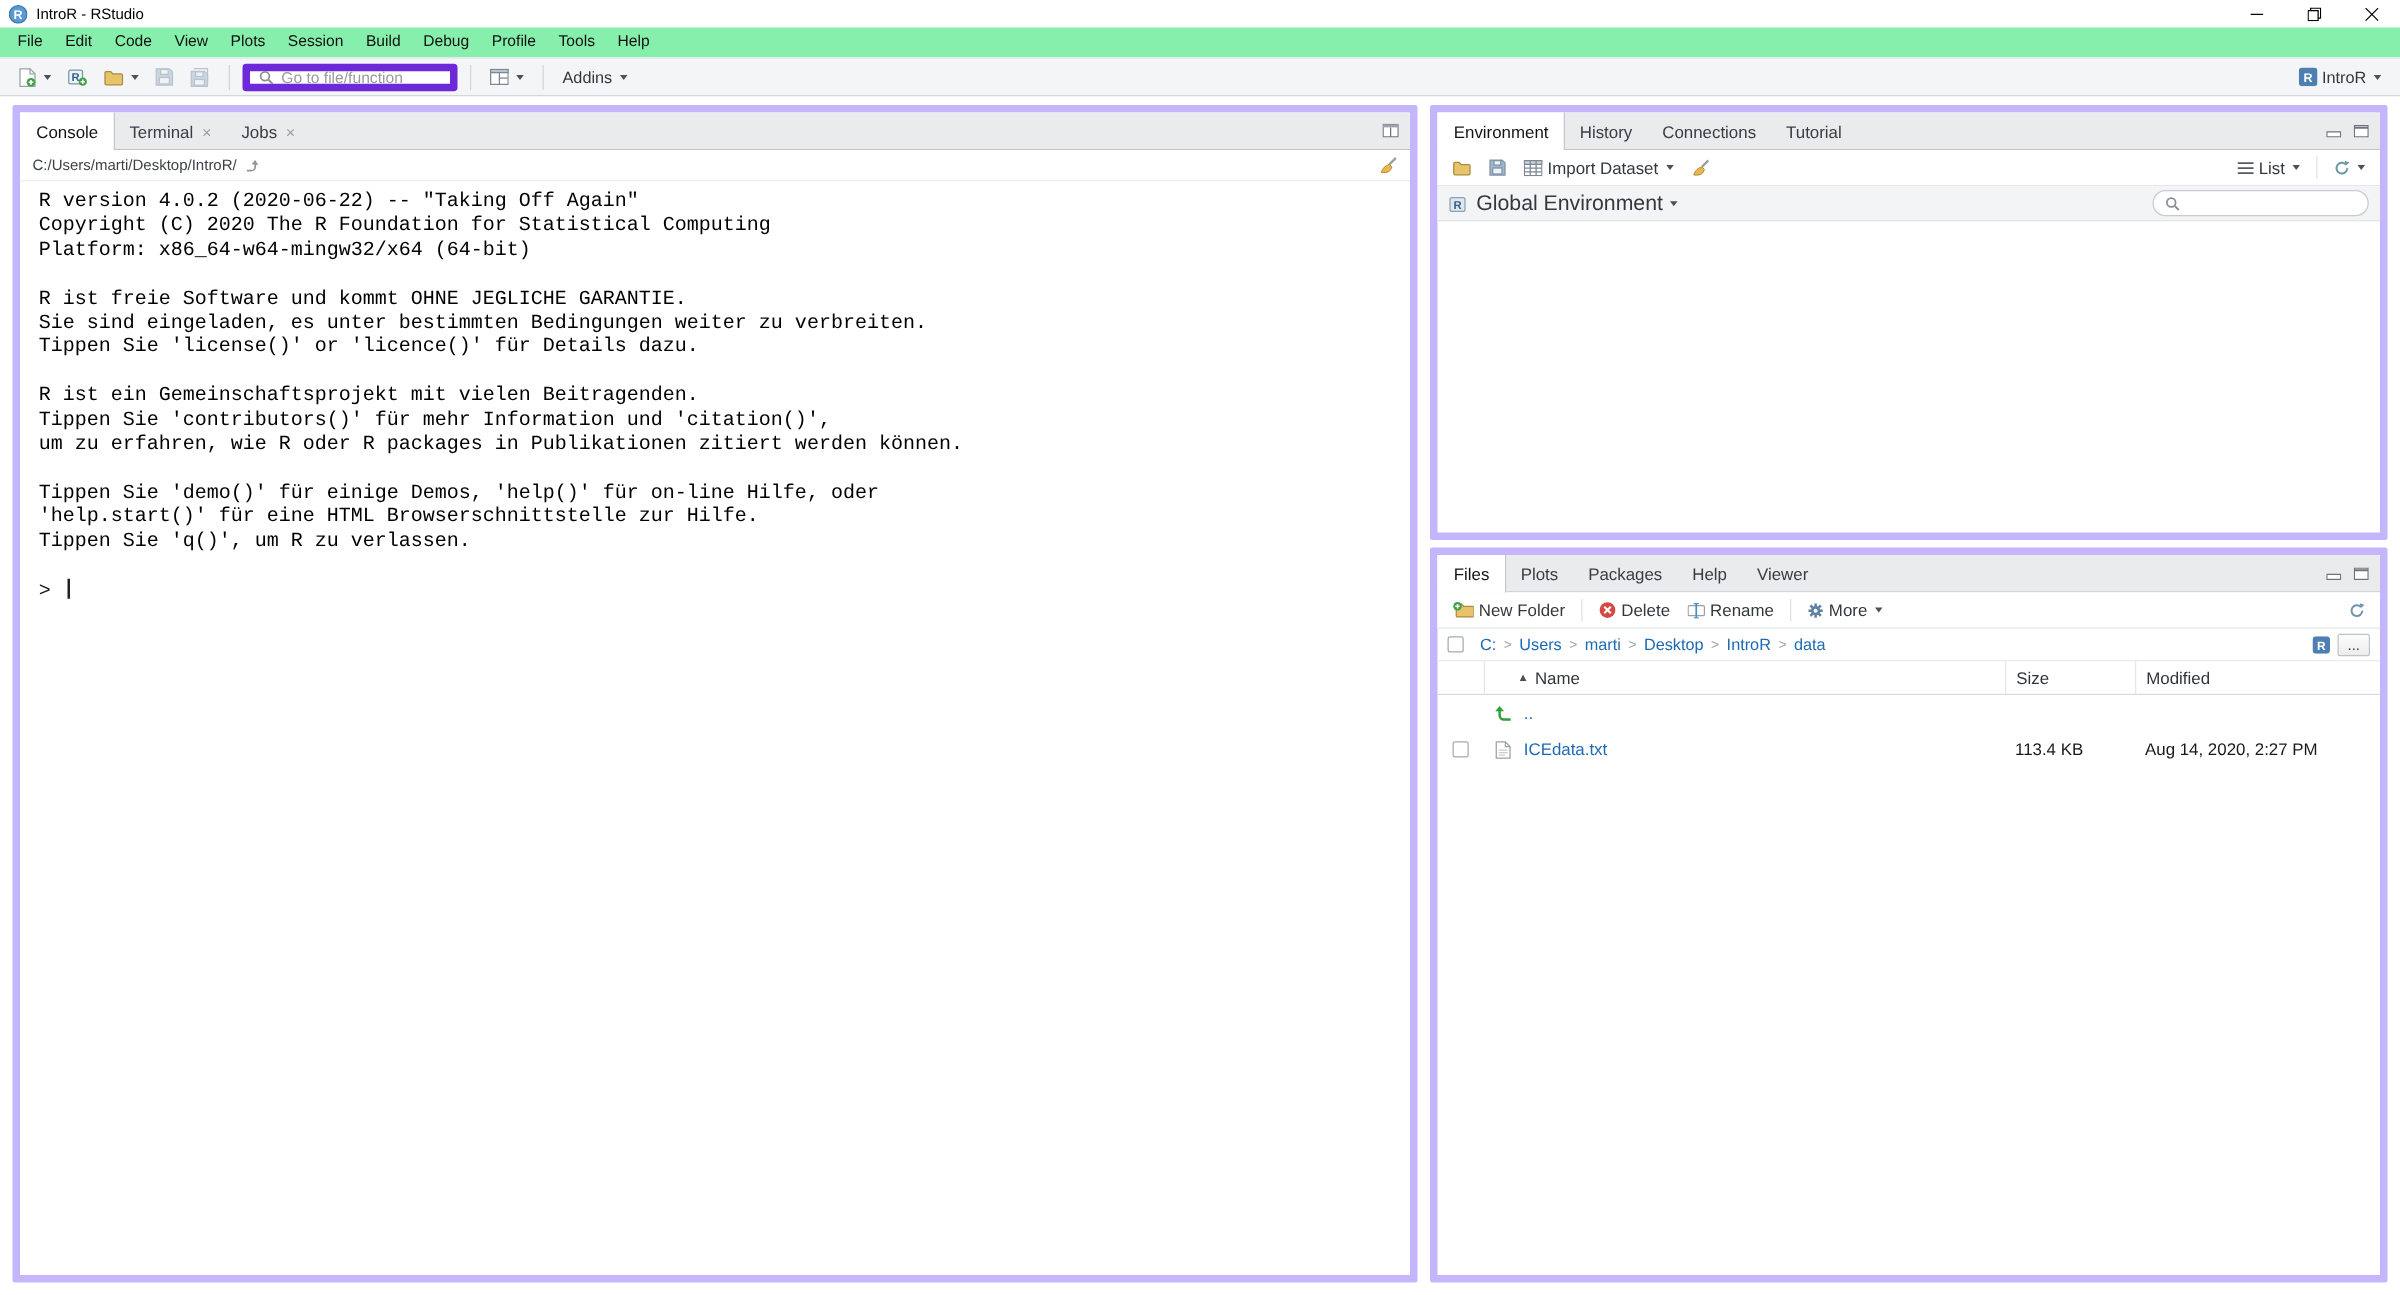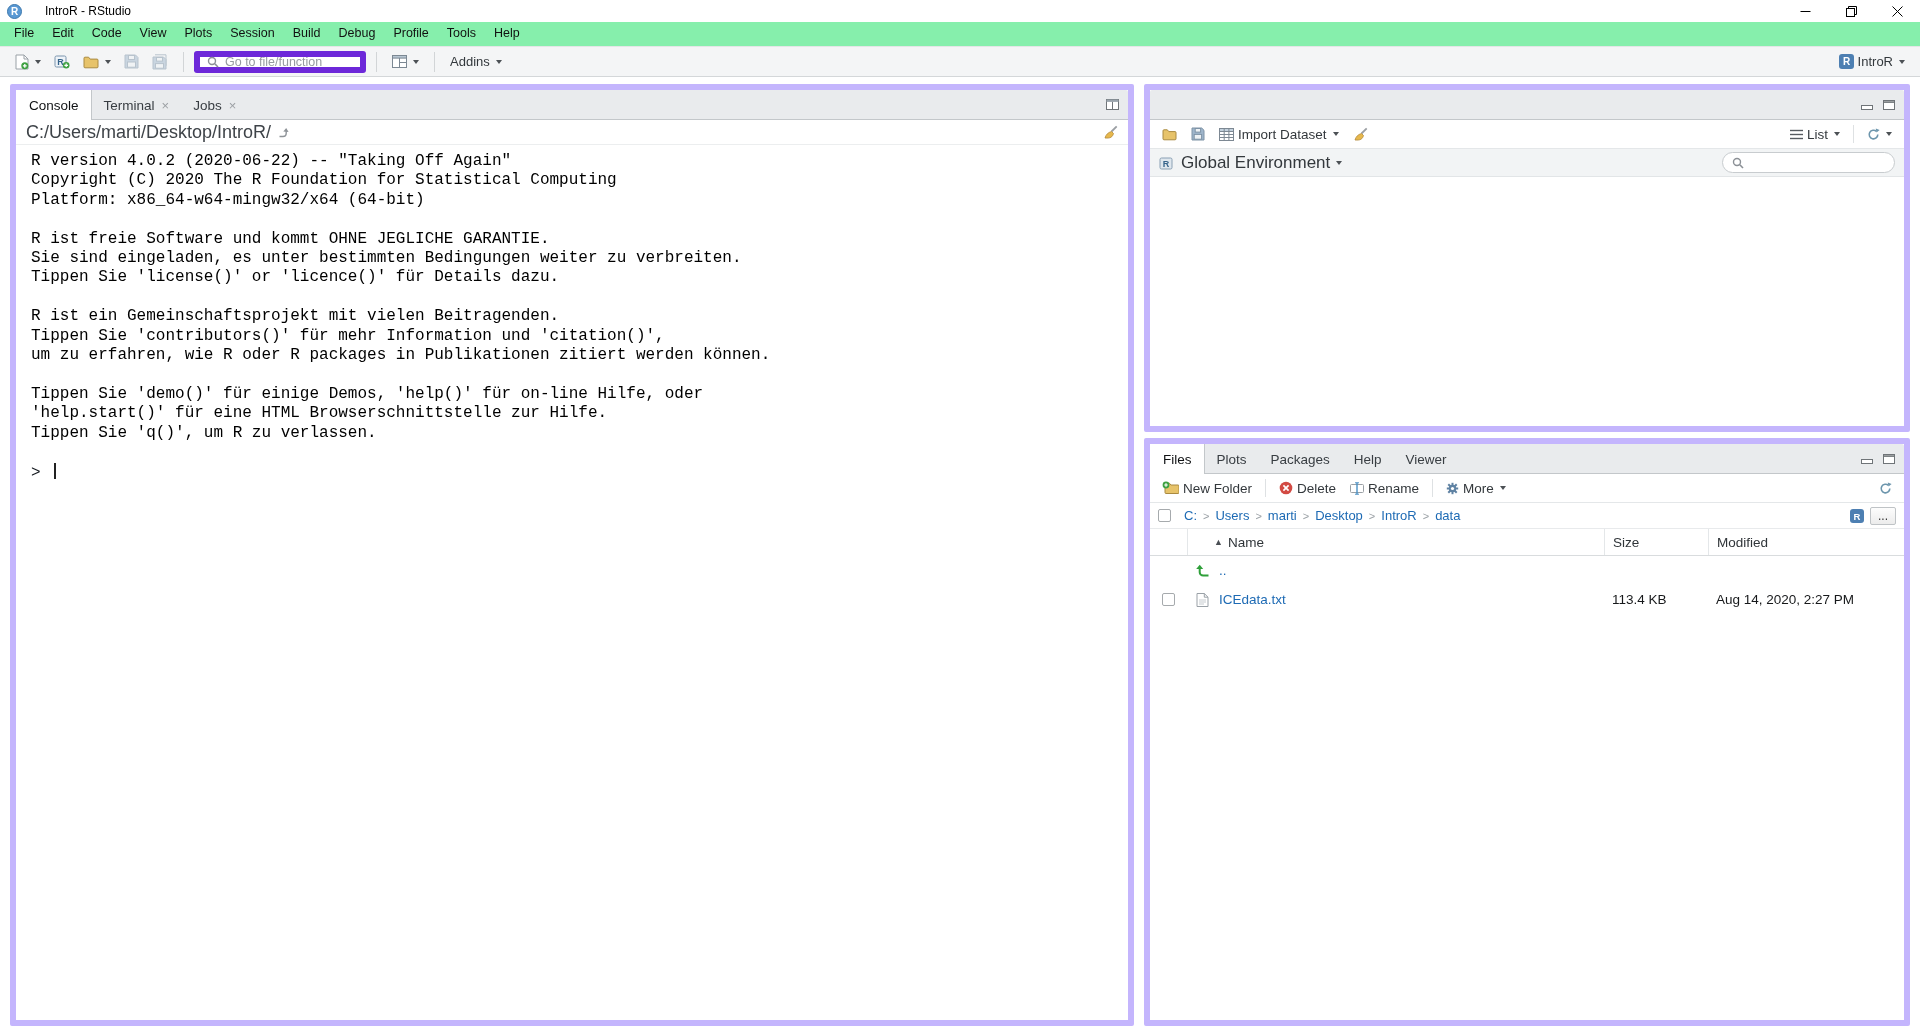--- a/index.html
+++ b/index.html
@@ -2,21 +2,21 @@
 <html><head>
 <meta charset="utf-8">
 <style>
 *{box-sizing:border-box;margin:0;padding:0}
 body{width:1920px;height:1036px;font-family:"Liberation Sans",sans-serif;font-size:13px;color:#1a1a1a;background:#fff;overflow:hidden;display:flex;flex-direction:column}
 svg{display:block}
 .icon,.ticon{display:inline-flex;align-items:center;justify-content:center}
 .spacer{flex:1}
 
 .titlebar{height:22px;flex:0 0 auto;display:flex;align-items:center;padding-left:7px;background:#fff}
-.titlebar .title{margin-left:23px;font-size:12px;color:#000}
+.titlebar .title{margin-left:7px;font-size:12px;color:#000}
 .win-controls{margin-left:auto;display:flex;height:100%}
 .win-btn{width:46px;height:100%;display:flex;align-items:center;justify-content:center}
 
 .menubar{height:24px;flex:0 0 auto;display:flex;align-items:flex-start;padding-left:5px;background:#86efac}
 .menu-item{padding:4px 9px;font-size:12.5px;color:#111;cursor:default}
 
 .toolbar{height:31px;flex:0 0 auto;display:flex;align-items:center;background:#f4f5f6;border-top:1px solid #e4e6e7;border-bottom:1px solid #d4d7d9;padding:0 10px;gap:3px}
 .tbtn{display:flex;align-items:center;gap:4px;padding:3px 5px;border-radius:3px;color:#33383c;font-size:13px;white-space:nowrap;cursor:default}
 .tbtn.disabled{opacity:.5}
 .tsep{width:1px;height:20px;background:#d2d5d7;margin:0 7px}
@@ -34,21 +34,21 @@
 .files-pane{flex:1;min-height:0}
 
 .tabstrip{height:30px;flex:0 0 auto;background:#e9ebed;border-bottom:1px solid #c3c7ca;display:flex;border-radius:2px 2px 0 0}
 .tabs{display:flex}
 .tab{height:30px;display:flex;align-items:center;padding:0 12px;font-size:13.5px;color:#383d42;position:relative;z-index:1;cursor:default}
 .tab.active{background:#fff;border-left:1px solid #c3c7ca;border-right:1px solid #c3c7ca;color:#101214;z-index:2}
 .tabs .tab:first-child.active{border-left-color:transparent}
 .tab-x{margin-left:7px;color:#9b9fa3;font-size:13px;line-height:1}
 .pane-btns{margin-left:auto;display:flex;align-items:center;gap:10px;padding-right:9px}
 
-.wd-row{height:25px;flex:0 0 auto;display:flex;align-items:center;gap:7px;padding:0 10px;font-size:18px;color:#3e4348;border-bottom:1px solid #eceeef}
+.wd-row{height:25px;flex:0 0 auto;display:flex;align-items:center;gap:7px;padding:0 10px;font-size:12px;color:#3e4348;border-bottom:1px solid #eceeef}
 .console-body{flex:1;min-height:0;padding:7px 0 0 15px;font-family:Liberation Mono, monospace;font-size:16px;line-height:19.4px;color:#000;white-space:pre;overflow:hidden}
 .cline{min-height:19.4px}
 .prompt-char{color:#14191f}
 .cursor{display:inline-block;width:1.5px;height:16px;background:#222;vertical-align:-2px;margin-left:4px}
 
 .pane-toolbar{height:29px;flex:0 0 auto;display:flex;align-items:center;gap:4px;padding:0 7px;background:#fff;border-bottom:1px solid #e4e7e9;font-size:13.5px}
 .pane-toolbar .tbtn{font-size:13.5px}
 .vsep{width:1px;height:18px;background:#dee1e3;margin:0 4px}
 .ticon{padding:3px 5px}
 
@@ -255,20 +255,34 @@
           </svg>
         </span>
     </div>
     <div class="console-body" id="console-body"><div class="cline">R version 4.0.2 (2020-06-22) -- "Taking Off Again"</div><div class="cline">Copyright (C) 2020 The R Foundation for Statistical Computing</div><div class="cline">Platform: x86_64-w64-mingw32/x64 (64-bit)</div><div class="cline">&nbsp;</div><div class="cline">R ist freie Software und kommt OHNE JEGLICHE GARANTIE.</div><div class="cline">Sie sind eingeladen, es unter bestimmten Bedingungen weiter zu verbreiten.</div><div class="cline">Tippen Sie 'license()' or 'licence()' für Details dazu.</div><div class="cline">&nbsp;</div><div class="cline">R ist ein Gemeinschaftsprojekt mit vielen Beitragenden.</div><div class="cline">Tippen Sie 'contributors()' für mehr Information und 'citation()',</div><div class="cline">um zu erfahren, wie R oder R packages in Publikationen zitiert werden können.</div><div class="cline">&nbsp;</div><div class="cline">Tippen Sie 'demo()' für einige Demos, 'help()' für on-line Hilfe, oder</div><div class="cline">'help.start()' für eine HTML Browserschnittstelle zur Hilfe.</div><div class="cline">Tippen Sie 'q()', um R zu verlassen.</div><div class="cline">&nbsp;</div><div class="cline"><span class="prompt-char">&gt; </span><span class="cursor"></span></div></div>
   </section>
 
   <div class="right-col">
 
     <section class="pane env-pane">
       <div class="tabstrip">
+        <div class="tabs" id="env-tabs">
+            <div class="tab active">
+              <span>Environment</span>
+            </div>
+            <div class="tab">
+              <span>History</span>
+            </div>
+            <div class="tab">
+              <span>Connections</span>
+            </div>
+            <div class="tab">
+              <span>Tutorial</span>
+            </div>
+          </div>
         <div class="pane-btns">
           <span class="icon">
               <svg width="12" height="10">
                 <rect x="0.5" y="5.5" width="11" height="4" fill="#fff" stroke="#6f7478"></rect>
               </svg>
             </span>
           <span class="icon">
               <svg width="12" height="10">
                 <rect x="0.5" y="0.5" width="11" height="9" fill="#fff" stroke="#6f7478"></rect>
                 <line x1="0.5" y1="2.1" x2="11.5" y2="2.1" stroke="#6f7478" stroke-width="1.6"></line>

